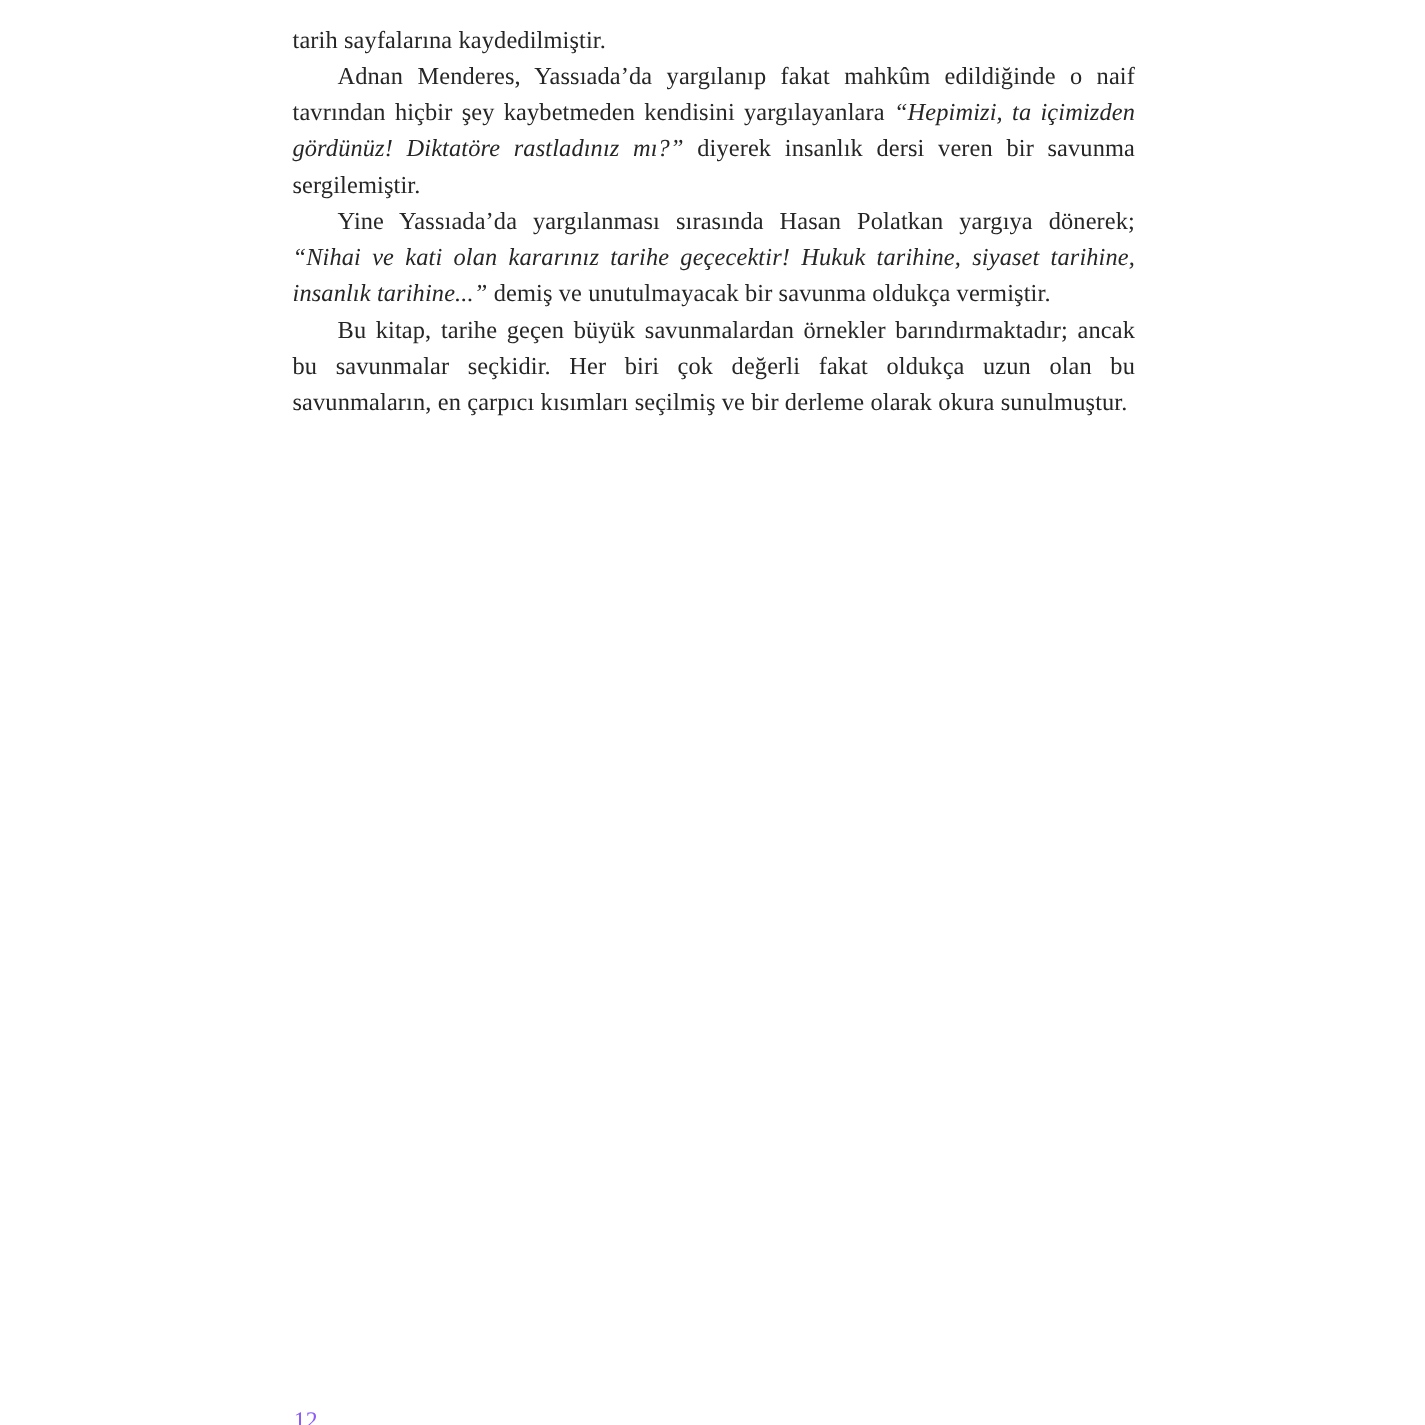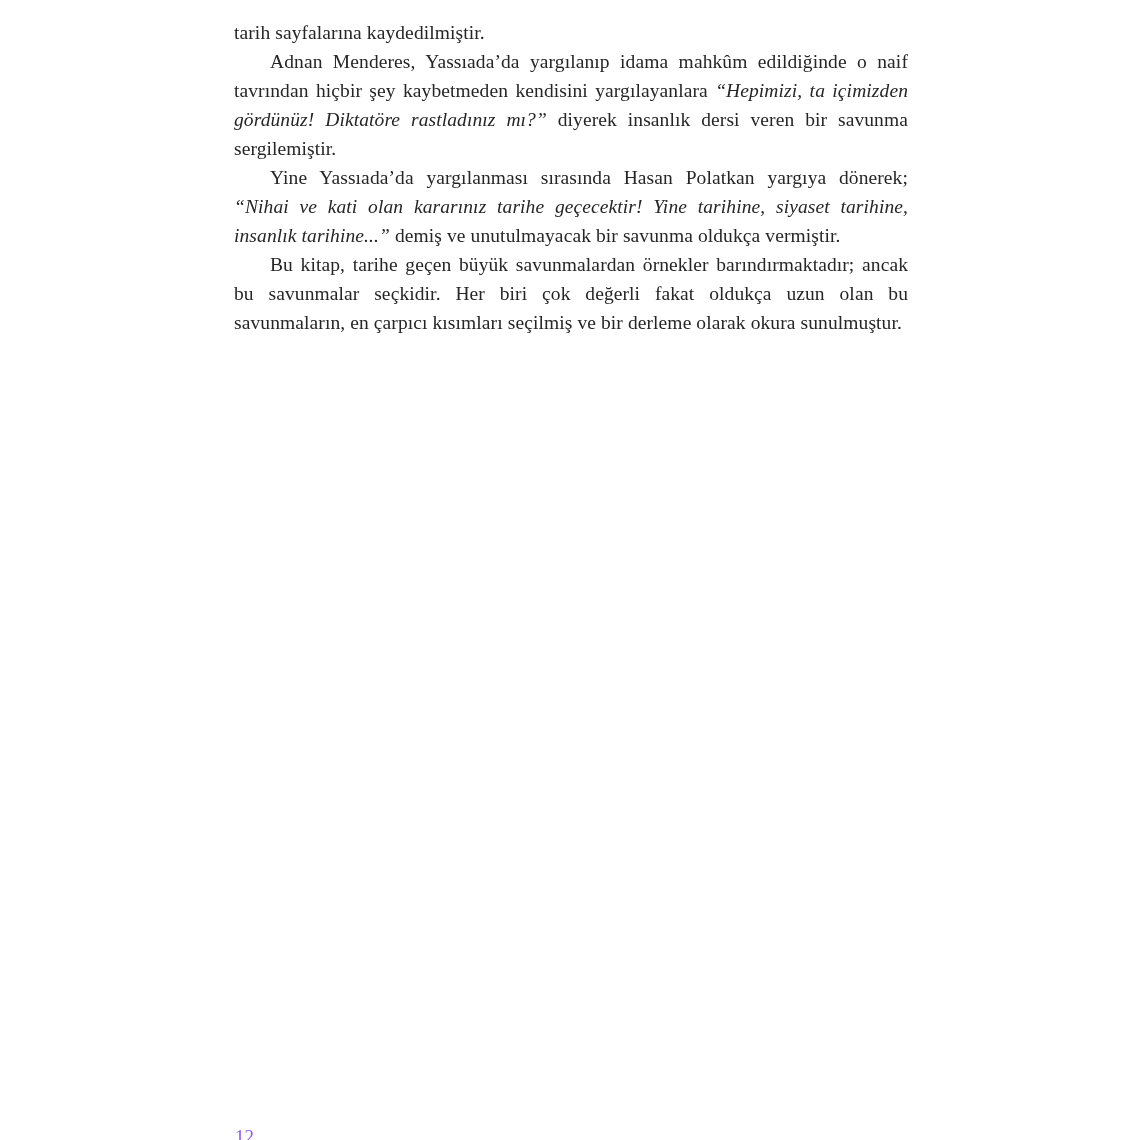--- a/index.html
+++ b/index.html
@@ -55,19 +55,19 @@
     color: #8b5cf6;
   }
 </style>
 </head>
 <body>
 
 <div class="page">
   <div class="text-block">
     <div>
         <p class="para"><span>tarih sayfalarına kaydedilmiştir.</span></p>
-        <p class="para indent"><span>Adnan Menderes, Yassıada’da yargılanıp idama mahkûm edildiğinde o naif tavrından hiçbir şey kaybetmeden kendisini yargılayanlara </span><span class="italic">“Hepimizi, ta içimizden gördünüz! Diktatöre rastladınız mı?”</span><span> diyerek insanlık dersi veren bir savunma sergilemiştir.</span></p>
-        <p class="para indent"><span>Yine Yassıada’da yargılanması sırasında Hasan Polatkan yargıya dönerek; </span><span class="italic">“Nihai ve kati olan kararınız tarihe geçecektir! Yine tarihine, siyaset tarihine, insanlık tarihine...”</span><span> demiş ve unutulmayacak bir savunma oldukça vermiştir.</span></p>
+        <p class="para indent"><span>Adnan Menderes, Yassıada’da yargılanıp fakat mahkûm edildiğinde o naif tavrından hiçbir şey kaybetmeden kendisini yargılayanlara </span><span class="italic">“Hepimizi, ta içimizden gördünüz! Diktatöre rastladınız mı?”</span><span> diyerek insanlık dersi veren bir savunma sergilemiştir.</span></p>
+        <p class="para indent"><span>Yine Yassıada’da yargılanması sırasında Hasan Polatkan yargıya dönerek; </span><span class="italic">“Nihai ve kati olan kararınız tarihe geçecektir! Hukuk tarihine, siyaset tarihine, insanlık tarihine...”</span><span> demiş ve unutulmayacak bir savunma oldukça vermiştir.</span></p>
         <p class="para indent"><span>Bu kitap, tarihe geçen büyük savunmalardan örnekler barındırmaktadır; ancak bu savunmalar seçkidir. Her biri çok değerli fakat oldukça uzun olan bu savunmaların, en çarpıcı kısımları seçilmiş ve bir derleme olarak okura sunulmuştur.</span></p>
       </div>
   </div>
   <div class="page-number">12</div>
 </div>
 
 </body></html>

